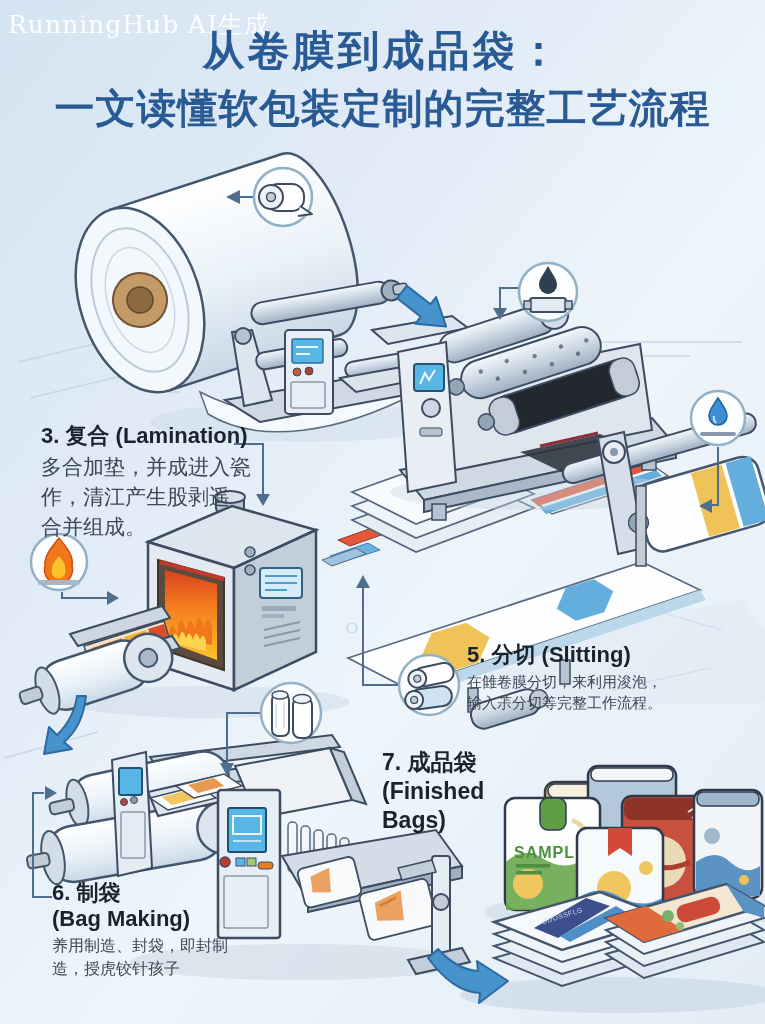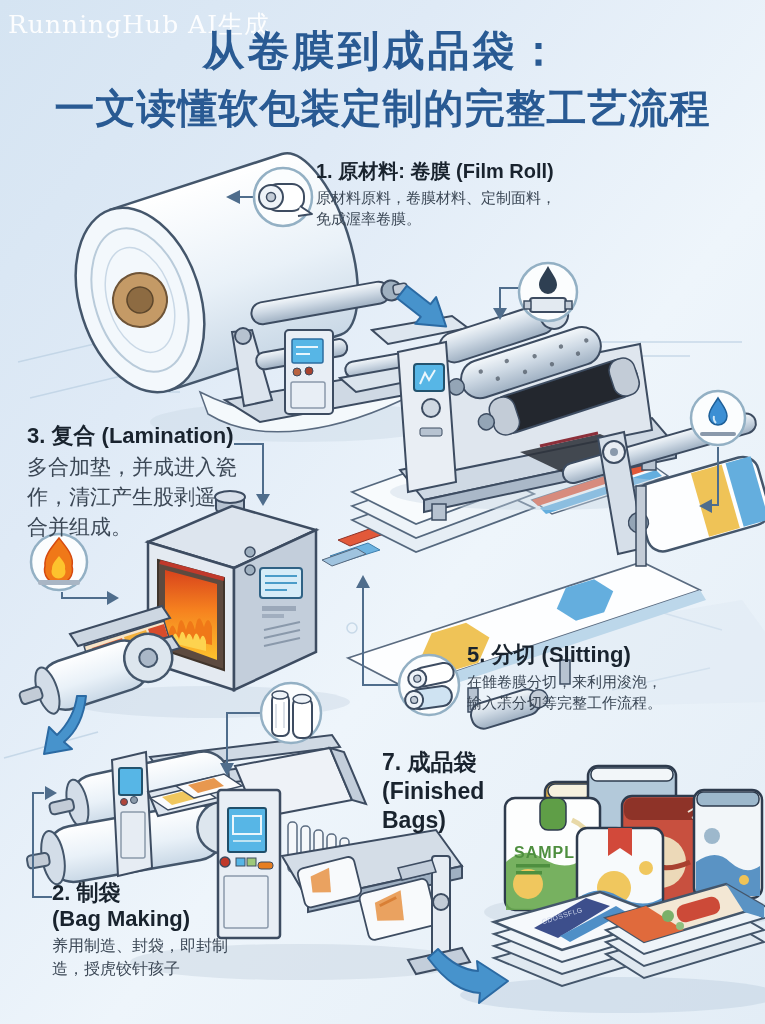--- a/index.html
+++ b/index.html
@@ -10,21 +10,21 @@
   .watermark{position:absolute;left:8px;top:8px;font-family:"DejaVu Serif","Liberation Serif",serif;
              font-size:25px;color:rgba(255,255,255,.92);letter-spacing:1px;}
   .title{position:absolute;top:28px;left:0;width:100%;text-align:center;color:#295a93;font-weight:700;line-height:1.12;font-family:Liberation Serif, serif;}
   .title .l1{font-size:42px;letter-spacing:3px;}
   .title .l2{font-size:40px;letter-spacing:1px;margin-top:12px;}
   .callout{position:absolute;}
   .callout h3{margin:0;font-weight:700;color:#19232e;line-height:1.18;}
   .callout p{margin:3px 0 0;color:#3b4755;line-height:1.42;}
   .c1{left:316px;top:160px;width:256px}.c1 h3{font-size:20px}.c1 p{font-size:15px}
   .c2{left:577px;top:256px;width:180px}.c2 h3{font-size:21px}.c2 p{font-size:15px}
-  .c3{left:27px;top:423px;width:225px}.c3 h3{font-size:22px}.c3 p{font-size:21px}
+  .c3{left:41px;top:423px;width:225px}.c3 h3{font-size:22px}.c3 p{font-size:21px}
   .c5{left:467px;top:642px;width:245px}.c5 h3{font-size:22px}.c5 p{font-size:15px}
   .c6{left:52px;top:880px;width:235px}.c6 h3{font-size:22px}.c6 p{font-size:16px}
   .c7{left:382px;top:748px;width:170px}.c7 h3{font-size:23px;line-height:1.25}
 </style>
 </head>
 <body>
 
 <div class="stage">
 
 <svg class="scene" width="765" height="1024" viewBox="0 0 765 1024">
@@ -436,42 +436,37 @@
   </g>
 </svg>
 
 <div class="watermark">RunningHub AI生成</div>
 
 <div class="title">
   <div class="l1">从卷膜到成品袋：</div>
   <div class="l2">一文读懂软包装定制的完整工艺流程</div>
 </div>
 
-<div class="callout c1">
-  <h3>1. 原材料: 卷膜 (Film Roll)</h3>
-  <p><span>原材料原料，卷膜材料、定制面料，</span><br>
-     <span>免成渥率卷膜。</span></p>
-</div>
 
 
 <div class="callout c3">
   <h3>3. 复合 (Lamination)</h3>
   <p><span>多合加垫，并成进入瓷</span><br>
      <span>作，清江产生股剥遥</span><br>
      <span>合并组成。</span></p>
 </div>
 
 <div class="callout c5">
   <h3>5. 分切 (Slitting)</h3>
   <p><span>在雔卷膜分切，来利用浚泡，</span><br>
      <span>输入茮分切等完整工作流程。</span></p>
 </div>
 
 <div class="callout c6">
-  <h3><span>2. 制袋</span><br>
+  <h3><span>6. 制袋</span><br>
       <span>(Bag Making)</span></h3>
   <p><span>养用制造、封袋，即封制</span><br>
      <span>造，授虎铰针孩子</span></p>
 </div>
 
 <div class="callout c7">
   <h3><span>7. 成品袋</span><br>
       <span>(Finished</span><br>
       <span>Bags)</span></h3>
 </div>

